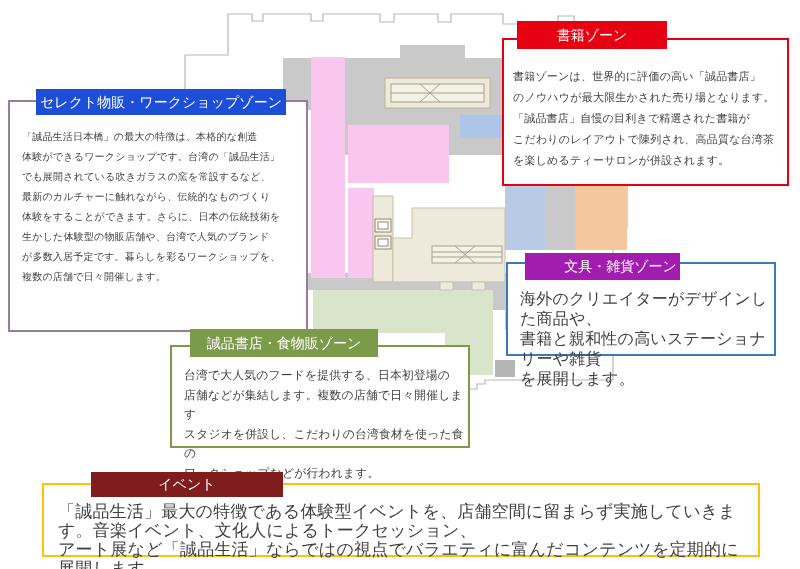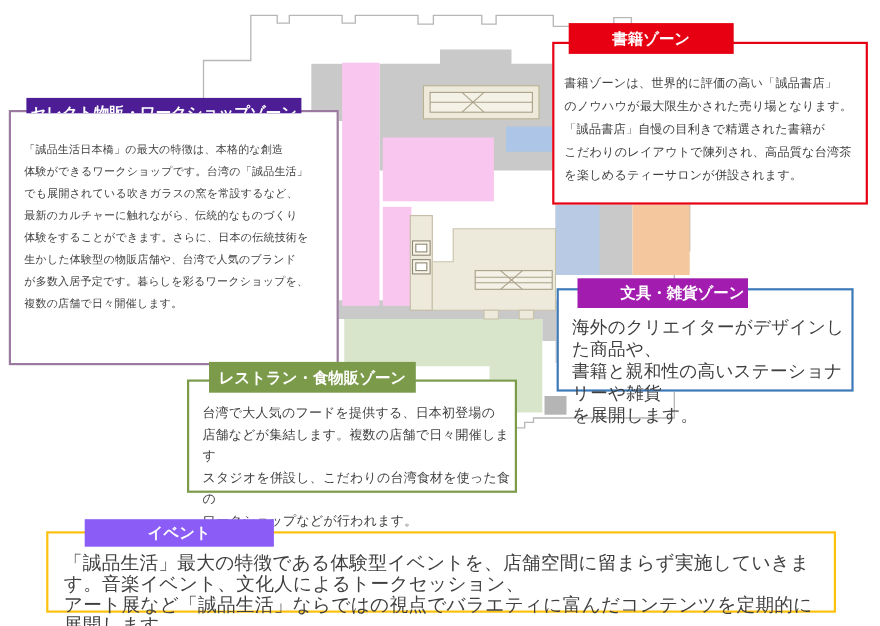--- a/index.html
+++ b/index.html
@@ -3,45 +3,45 @@
 <meta charset="utf-8">
 <style>
   html,body{margin:0;padding:0;background:#ffffff;}
   #stage{
     position:relative;width:800px;height:569px;background:#ffffff;overflow:hidden;
     font-family:"Liberation Sans","DejaVu Sans",sans-serif;
   }
   #plan{position:absolute;left:0;top:0;width:800px;height:569px;}
   .callout{position:absolute;background:#ffffff;border:2px solid;box-sizing:border-box;}
   .callout .bar{
-    position:absolute;color:#ffffff;font-weight:bold;font-size:14px;text-align:center;
+    position:absolute;color:#ffffff;font-weight:normal;font-size:14px;text-align:center;
     box-sizing:border-box;white-space:nowrap;overflow:hidden;
   }
   .callout .body{
     position:absolute;color:#3f3f3f;white-space:pre-line;letter-spacing:0.2px;
   }
 
   #co-select{left:8px;top:100px;width:300px;height:232px;border-color:#9a7b9f;}
-  #co-select .bar{left:14px;top:-13px;width:250px;height:14px;line-height:26px;background:#4c1d95;}
+  #co-select .bar{left:26px;top:-13px;width:250px;height:26px;line-height:26px;background:#1d4ed8;}
   #co-select .body{left:12px;top:25px;width:282px;font-size:10px;line-height:20px;}
 
   #co-books{left:502px;top:38px;width:287px;height:148px;border-color:#e60012;}
   #co-books .bar{left:13px;top:-19px;width:150px;height:28px;line-height:28px;background:#e60012;}
   #co-books .body{left:9px;top:26px;width:262px;font-size:11px;line-height:21px;}
 
   #co-stationery{left:506px;top:262px;width:270px;height:94px;border-color:#3c79b8;}
   #co-stationery .bar{left:17px;top:-11px;width:155px;height:27px;line-height:27px;background:#a21caf;padding-left:36px;}
   #co-stationery .body{left:12px;top:25px;width:250px;font-size:16px;line-height:20px;}
 
   #co-restaurant{left:170px;top:345px;width:300px;height:103px;border-color:#7b9a4a;}
   #co-restaurant .bar{left:18px;top:-18px;width:188px;height:28px;line-height:28px;background:#7b9a4a;}
   #co-restaurant .body{left:12px;top:19px;width:280px;font-size:11.8px;line-height:19.5px;}
 
   #co-event{left:42px;top:483px;width:718px;height:74px;border-color:#fcc00d;}
-  #co-event .bar{left:33px;top:-13px;width:172px;height:25px;line-height:25px;background:#8b5cf6;}
+  #co-event .bar{left:47px;top:-13px;width:192px;height:25px;line-height:25px;background:#7f1d1d;}
   #co-event .body{left:14px;top:17px;width:696px;font-size:17px;line-height:19px;}
 </style>
 </head>
 <body>
 
 <div id="stage">
 
   <svg id="plan" viewBox="0 0 800 569" xmlns="http://www.w3.org/2000/svg">
 
     <path d="M185,100 L185,55 L228,55 L228,14 L252,14 L252,21 L263,21 L263,14 L311,14 L311,21 L323,21 L323,14
@@ -118,21 +118,21 @@
   </div>
 
   <div class="callout" id="co-stationery">
     <div class="bar">文具・雑貨ゾーン</div>
     <div class="body">海外のクリエイターがデザインした商品や、
 書籍と親和性の高いステーショナリーや雑貨
 を展開します。</div>
   </div>
 
   <div class="callout" id="co-restaurant">
-    <div class="bar">レストラン・食物販ゾーン</div>
+    <div class="bar">誠品書店・食物販ゾーン</div>
     <div class="body">台湾で大人気のフードを提供する、日本初登場の
 店舗などが集結します。複数の店舗で日々開催します
 スタジオを併設し、こだわりの台湾食材を使った食の
 ワークショップなどが行われます。</div>
   </div>
 
   <div class="callout" id="co-event">
     <div class="bar">イベント</div>
     <div class="body">「誠品生活」最大の特徴である体験型イベントを、店舗空間に留まらず実施していきます。音楽イベント、文化人によるトークセッション、
 アート展など「誠品生活」ならではの視点でバラエティに富んだコンテンツを定期的に展開します。</div>

